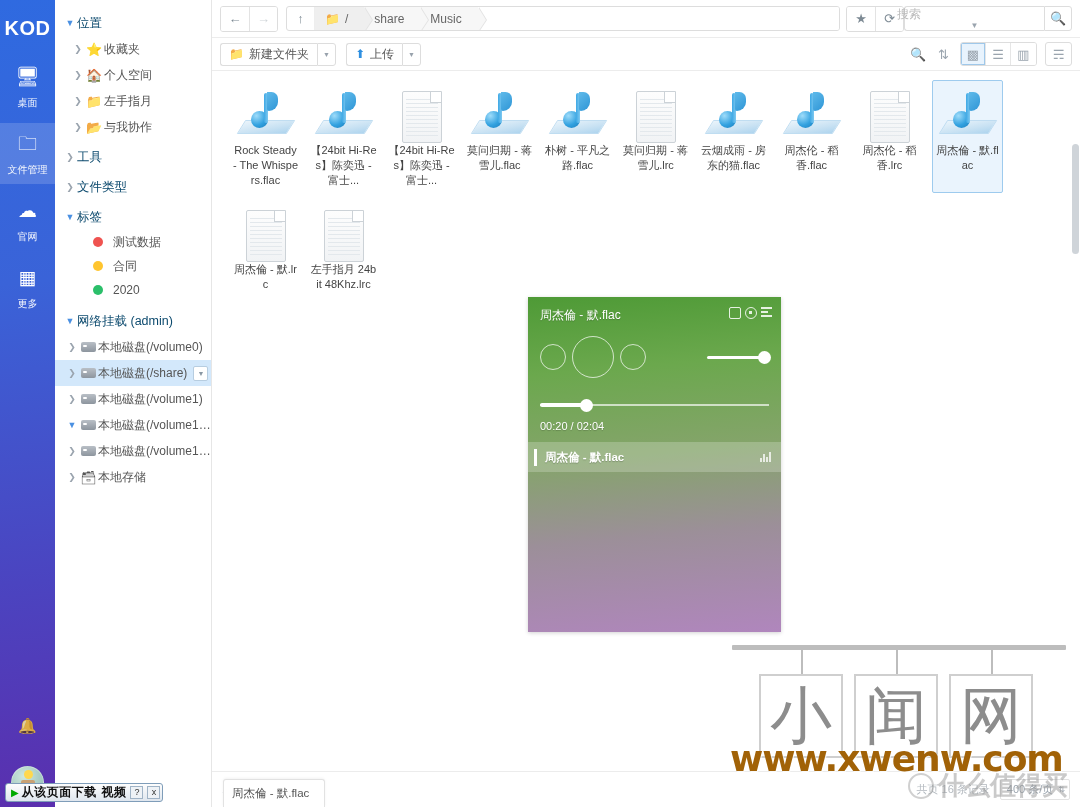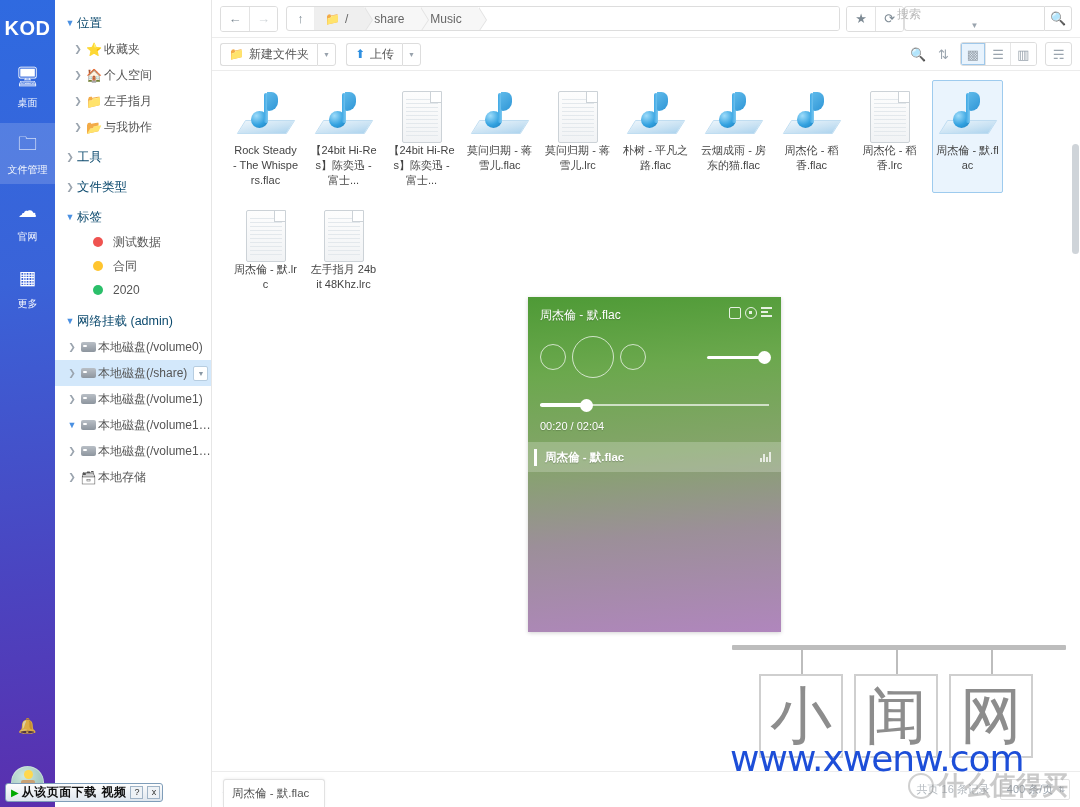--- a/index.html
+++ b/index.html
@@ -318,22 +318,22 @@
         pointer-events: none; }
   .wm .hbar { position: absolute; left: 6px; right: 0; top: 12px; height: 5px; background: #bdbdbd; border-radius:1px;}
   .wm .drop { position: absolute; top: 17px; width: 2px; height: 24px; background: #bdbdbd; }
   .wm .box {
     position: absolute; top: 41px; width: 84px; height: 84px; border: 2px solid #cfcfcf;
     display: flex; align-items: center; justify-content: center;
     font-size: 62px; color: #8d8d8d; font-family: "DejaVu Sans", sans-serif;
     text-shadow: 2px 2px 0 rgba(255,255,255,.6);
   }
   .wm .url {
-    position: absolute; left: 4px; bottom: 14px; font-size: 36px; font-weight: 400;
-    color: #1d4ed8; letter-spacing: -1px; text-shadow: 1px 1px 0 rgba(255,255,255,.7);
+    position: absolute; left: 4px; bottom: 14px; font-size: 36px; font-weight: 700;
+    color: #a16207; letter-spacing: -1px; text-shadow: 1px 1px 0 rgba(255,255,255,.7);
     font-family: "DejaVu Sans", sans-serif;
   }
   .wm2 {
     position: absolute; right: 12px; bottom: 4px; font-size: 26px; color: rgba(150,150,150,.5);
     z-index: 31; pointer-events: none; font-weight: 700;
   }
   .wm2 .ring {
     display: inline-block; width: 26px; height: 26px; border: 2px solid rgba(150,150,150,.45);
     border-radius: 50%; vertical-align: -5px; margin-right: 4px;
   }
@@ -568,37 +568,37 @@
                 <div class="plate"></div>
                 <div class="head"></div>
                 <div class="stem"></div>
                 <div class="flag"></div>
               </div>
             </div>
             <div class="nm">莫问归期 - 蒋雪儿.flac</div>
           </div>
           <div class="cell">
             <div class="art">
-              <div class="ic-doc">
-                <div class="lines"></div>
-                <div class="fold"></div>
-              </div>
-            </div>
-            <div class="nm">莫问归期 - 蒋雪儿.lrc</div>
-          </div>
-          <div class="cell">
-            <div class="art">
               <div class="ic-music">
                 <div class="plate"></div>
                 <div class="head"></div>
                 <div class="stem"></div>
                 <div class="flag"></div>
               </div>
             </div>
             <div class="nm">朴树 - 平凡之路.flac</div>
+          </div>
+          <div class="cell">
+            <div class="art">
+              <div class="ic-doc">
+                <div class="lines"></div>
+                <div class="fold"></div>
+              </div>
+            </div>
+            <div class="nm">莫问归期 - 蒋雪儿.lrc</div>
           </div>
           <div class="cell">
             <div class="art">
               <div class="ic-music">
                 <div class="plate"></div>
                 <div class="head"></div>
                 <div class="stem"></div>
                 <div class="flag"></div>
               </div>
             </div>

